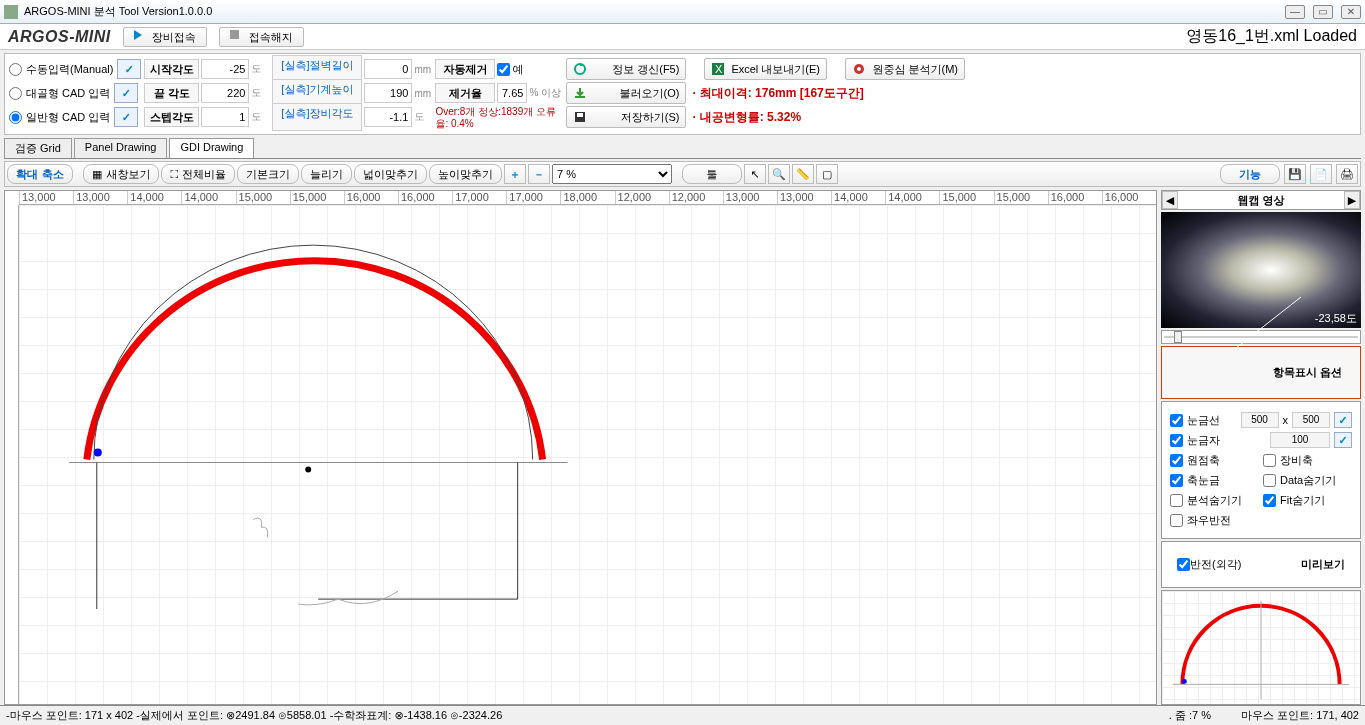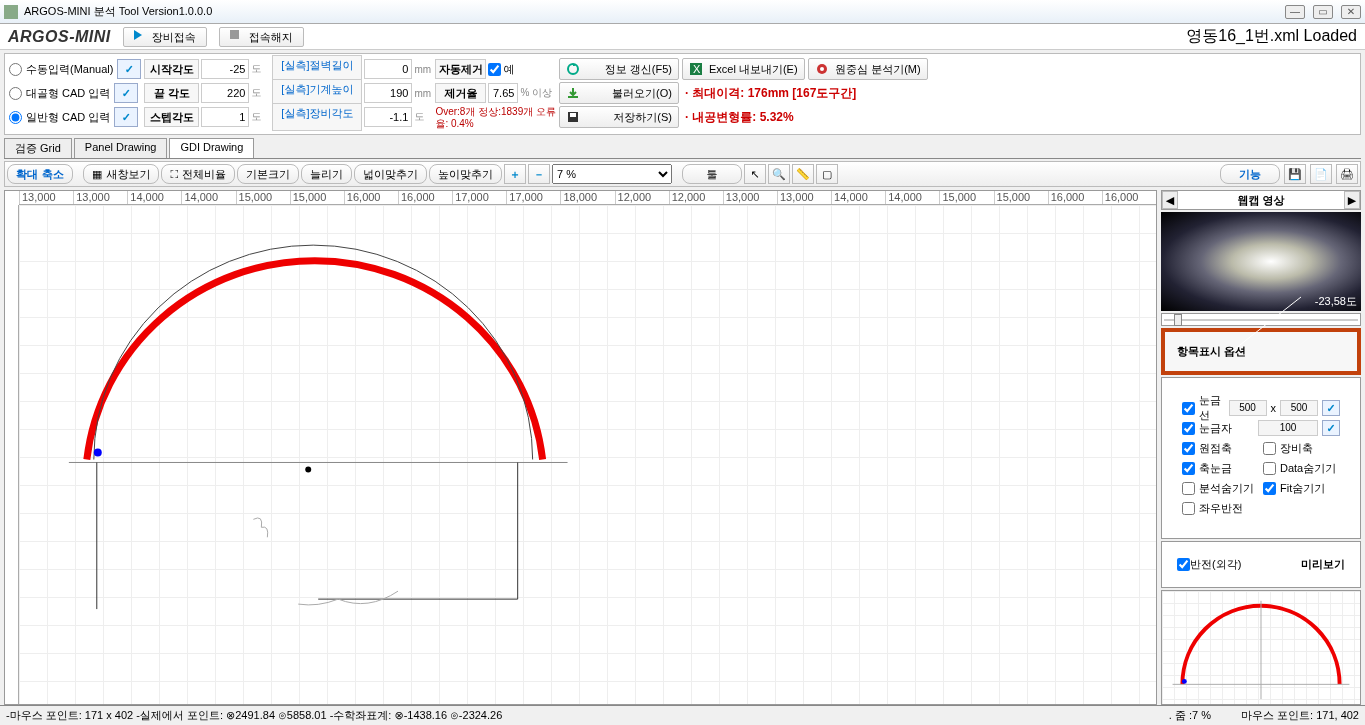--- a/index.html
+++ b/index.html
@@ -16,21 +16,21 @@
 .status-right{margin-left:auto;font-size:16px}
 .panel{background:#fff;border:1px solid #bbb;margin:3px 4px;padding:4px;display:flex;gap:3px}
 .col{display:flex;flex-direction:column;gap:2px}
 .row{display:flex;align-items:center;gap:2px;height:22px}
 .radio-row{display:flex;align-items:center;gap:4px;height:22px}
 .chk-btn{width:24px;height:20px;border:1px solid #9ac;background:#eaf3ff;display:flex;align-items:center;justify-content:center;color:#08c;font-weight:bold}
 .lbl{width:55px;text-align:center;font-weight:bold;border:1px solid #ccc;background:#f7f7f7;height:20px;line-height:18px}
 .val{width:48px;text-align:right;padding-right:3px;border:1px solid #ccc;background:#fff;height:20px;line-height:18px}
 .unit{width:18px;text-align:left;color:#888;font-size:10px}
 .lbl-blue{color:#06c;width:90px;text-align:center;border:1px solid #ccc;background:#f7f7f7;height:28px;line-height:18px}
-.autodel{width:51px;text-align:center;border:1px solid #ccc;background:#f7f7f7;height:20px;line-height:18px;font-weight:bold}
+.autodel{width:60px;text-align:center;border:1px solid #ccc;background:#f7f7f7;height:20px;line-height:18px;font-weight:bold}
 .pct{width:30px;text-align:right}
 .over{color:#b00;font-size:10px;line-height:12px}
 .icobtn{display:flex;align-items:center;border:1px solid #bbb;border-radius:2px;height:22px;padding:0 6px;background:linear-gradient(#fff,#eee);gap:6px;min-width:120px}
 .icobtn span.t{flex:1;text-align:right}
 .ico{width:14px;height:14px}
 .red-info{color:#c00;font-weight:bold;font-size:12px}
 .tabs{display:flex;border-bottom:1px solid #888;margin:0 4px}
 .tab{border:1px solid #999;border-bottom:none;padding:2px 10px;background:#eee;margin-right:2px}
 .tab.active{background:#fff}
 .toolbar{display:flex;align-items:center;border:1px solid #bbb;margin:2px 4px;background:linear-gradient(#fff,#eee);height:26px;gap:2px;padding:0 2px}
@@ -49,22 +49,22 @@
 .sidebar{width:200px;display:flex;flex-direction:column;gap:2px;margin-right:4px}
 .webcam-hdr{display:flex;align-items:center;border:1px solid #999;background:#fff;height:20px}
 .webcam-hdr .arrow{width:16px;text-align:center;border:1px solid #bbb;height:18px;line-height:16px;background:#eee}
 .webcam-hdr .lbl2{flex:1;text-align:center;font-weight:bold}
 .webcam{height:170px;background:#000;position:relative}
 .webcam .grad{position:absolute;inset:0;background:radial-gradient(ellipse at 55% 50%,#fff 0%,#bba 25%,#667 45%,#223 70%,#000 100%)}
 .webcam .txt{position:absolute;right:4px;bottom:2px;color:#fff;font-size:11px}
 .slider{height:18px;border:1px solid #999;background:#fff;padding:2px;display:flex;align-items:center}
 .slider .track{flex:1;height:2px;background:#ccc;position:relative}
 .slider .thumb{position:absolute;left:5%;top:-5px;width:8px;height:12px;background:#eee;border:1px solid #888}
-.opt-hdr{text-align:left;font-weight:bold;border:4px solid #c2410c;background:#f7f7f7;padding:12px}
-.opt-body{border:1px solid #999;background:#fff;padding:20px}
+.opt-hdr{text-align:right;font-weight:bold;border:1px solid #c2410c;background:#f7f7f7;padding:18px}
+.opt-body{border:1px solid #999;background:#fff;padding:8px}
 .orow{display:flex;align-items:center;gap:4px;height:20px}
 .orow input[type=checkbox]{margin:0}
 .orow .olbl{flex:1;font-size:11px}
 .orow .num{width:38px;border:1px solid #ccc;text-align:center;background:#f5f5f5;height:16px;line-height:14px;font-size:10px}
 .preview-hdr{display:flex;align-items:center;border:1px solid #999;background:#fff;padding:15px}
 .preview-hdr .r{margin-left:auto;font-weight:bold}
 .preview{height:115px;border:1px solid #999;background:#fff;background-image:linear-gradient(#eee 1px,transparent 1px),linear-gradient(90deg,#eee 1px,transparent 1px);background-size:12px 12px;position:relative}
 .statusbar{position:absolute;bottom:0;left:0;right:0;height:20px;border-top:1px solid #888;background:#f0f0f0;display:flex;align-items:center;padding:0 6px;font-size:11px}
 .statusbar .sp{margin-left:auto}
 svg.arc{width:100%;height:100%}
@@ -157,21 +157,21 @@
         <div class="autodel">제거율</div>
         <div class="val pct">7.65</div>
         <span class="unit" style="width:34px">% 이상</span>
       </div>
     <div class="row" style="height:auto;display:block">
         <div class="over">Over:8개 정상:1839개 오류</div>
         <div class="over">율: 0.4%</div>
       </div>
   </div>
   <div class="col">
-    <div class="row" style="gap:3px">
+    <div class="row" style="gap:18px">
       <div class="icobtn">
           <svg class="ico">
             <circle cx="7" cy="7" r="5" fill="none" stroke="#0a8" stroke-width="2"></circle>
             <path d="M7 2 L10 4 L7 4 Z" fill="#0a8"></path>
           </svg>
           <span class="t">정보 갱신(F5)</span>
         </div>
       <div class="icobtn">
           <svg class="ico">
             <rect x="1" y="1" width="12" height="12" fill="#1a7e43"></rect>

